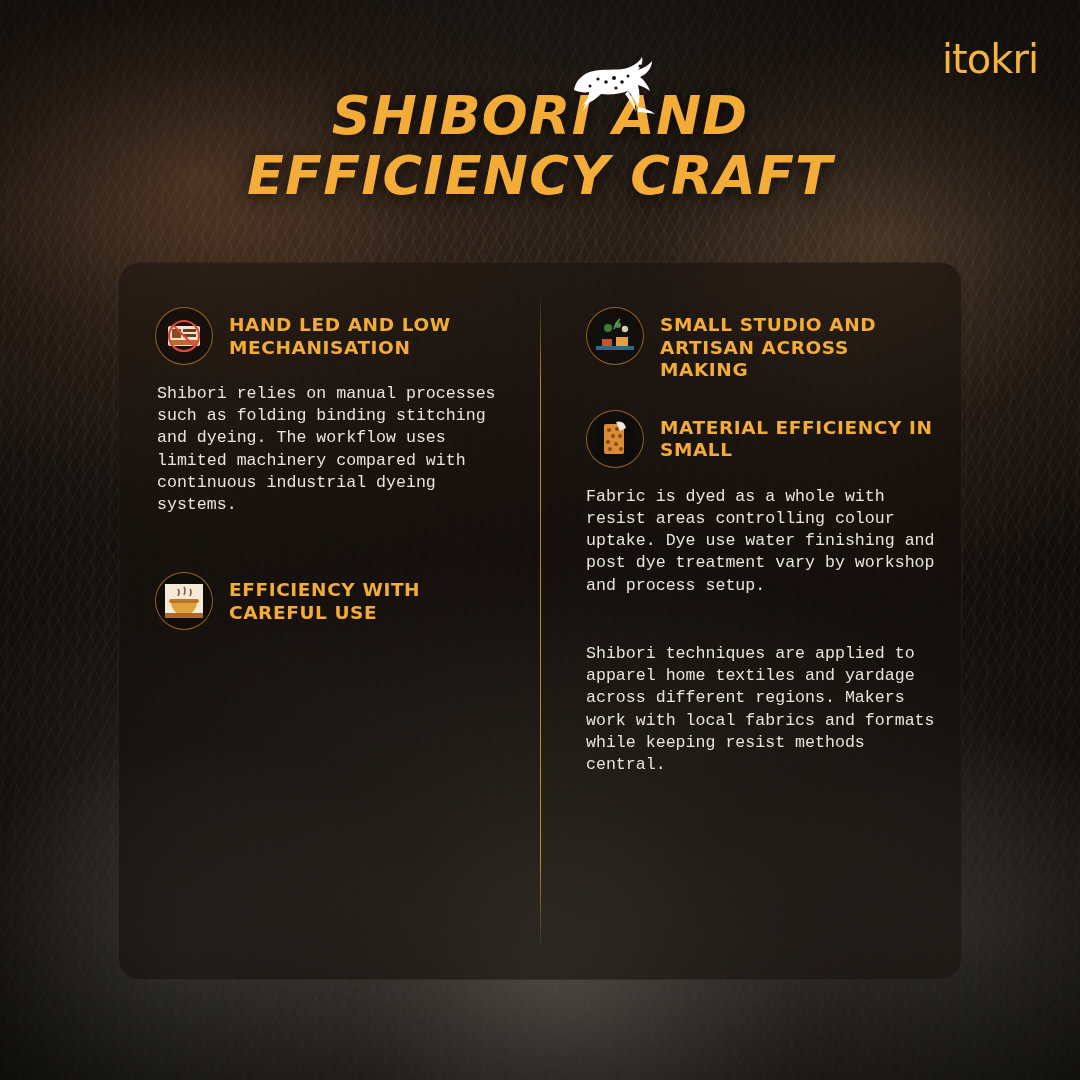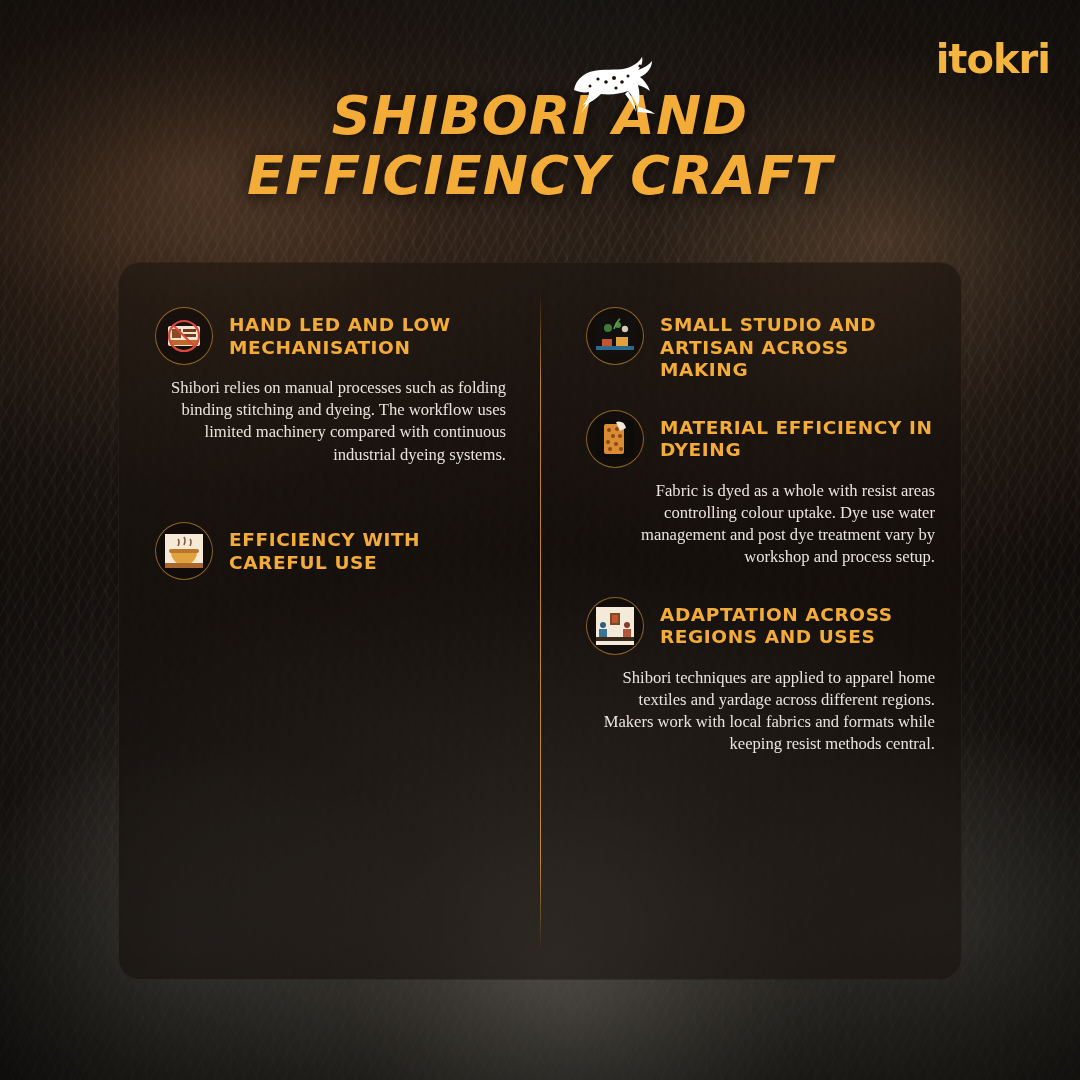--- a/index.html
+++ b/index.html
@@ -45,23 +45,23 @@
   }
   .bg-vignette {
     position: absolute; inset: 0;
     background:
       radial-gradient(ellipse 85% 70% at 50% 45%, rgba(0,0,0,0) 35%, rgba(0,0,0,0.55) 100%),
       linear-gradient(180deg, rgba(0,0,0,0.42) 0%, rgba(0,0,0,0.10) 22%, rgba(0,0,0,0.18) 60%, rgba(0,0,0,0.48) 100%);
   }
 
   
   .brand {
-    position: absolute; top: 36px; right: 30px;
+    position: absolute; top: 36px; right: 42px;
     display: flex; align-items: flex-end;
-    font-size: 40px; font-weight: 700; letter-spacing: -1px;
+    font-size: 40px; font-weight: 400; letter-spacing: -1px;
     color: #f3b53f;
     font-family: "DejaVu Sans", sans-serif;
   }
   .brand .glyph { display: inline-block; }
 
   
   .header {
     position: absolute; top: 86px; left: 0; width: 100%;
     text-align: center;
     font-style: italic;
@@ -128,24 +128,23 @@
     font-weight: 800;
     letter-spacing: 0.6px;
     line-height: 1.22;
     padding-top: 7px;
     font-family: "DejaVu Sans", sans-serif;
   }
   .item-body {
     color: #e9e4dd;
     font-size: 16.6px;
     line-height: 1.34;
-    margin-top: 12px;
+    margin-top: 18px;
     padding-left: 2px;
-    font-family: Liberation Serif, serif;
-    text-align: right;
+    font-family: Liberation Mono, monospace;
   }
   .col.right .item-body { padding-left: 0; }
 </style>
 </head>
 <body>
 
 <div id="poster">
 
   <div class="bg-base"></div>
   <div class="bg-foliage"></div>
@@ -256,39 +255,24 @@
                 <circle cx="19" cy="18" r="2"></circle>
                   <circle cx="26" cy="18" r="2"></circle>
                 <circle cx="14" cy="24" r="2"></circle>
                   <circle cx="22" cy="26" r="2"></circle>
                 <circle cx="27" cy="31" r="2"></circle>
                   <circle cx="16" cy="31" r="2"></circle>
               </g>
               <path d="M22 4 q8 -2 10 6 l-6 3 Z" fill="#f2e7d6"></path>
             </svg>
           </div>
-          <div class="item-title">MATERIAL EFFICIENCY IN DYEING</div>
-        </div>
-        <div class="item-body">Fabric is dyed as a whole with resist areas controlling colour uptake. Dye use water management and post dye treatment vary by workshop and process setup.</div>
-      </div>
-
-      <div class="item">
-        <div class="item-head">
-          <div class="icon-badge">
-            <svg width="42" height="42" viewBox="0 0 42 42">
-              <rect x="2" y="2" width="38" height="38" fill="#f4ead9"></rect>
-              <rect x="16" y="8" width="10" height="12" fill="#7a4a24"></rect>
-              <rect x="18" y="10" width="6" height="8" fill="#c2552f"></rect>
-              <circle cx="9" cy="20" r="3" fill="#2f5f7d"></circle>
-              <rect x="5" y="24" width="8" height="8" fill="#3b7499"></rect>
-              <circle cx="33" cy="20" r="3" fill="#8a3a2a"></circle>
-              <rect x="29" y="24" width="8" height="8" fill="#b4563a"></rect>
-              <rect x="2" y="32" width="38" height="4" fill="#3a2a1c"></rect>
-            </svg>
-          </div>
-          <div class="item-title">ADAPTATION ACROSS REGIONS AND USES</div>
-        </div>
+          <div class="item-title">MATERIAL EFFICIENCY IN SMALL</div>
+        </div>
+        <div class="item-body">Fabric is dyed as a whole with resist areas controlling colour uptake. Dye use water finishing and post dye treatment vary by workshop and process setup.</div>
+      </div>
+
+      <div class="item">
         <div class="item-body">Shibori techniques are applied to apparel home textiles and yardage across different regions. Makers work with local fabrics and formats while keeping resist methods central.</div>
       </div>
 
     </div>
   </div>
 </div>
 
 </body></html>

